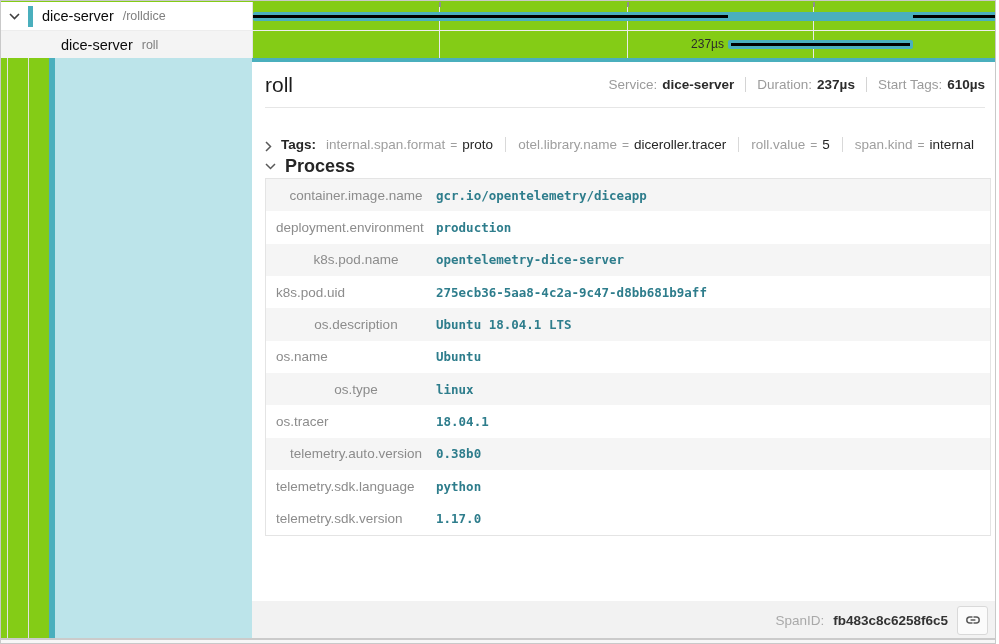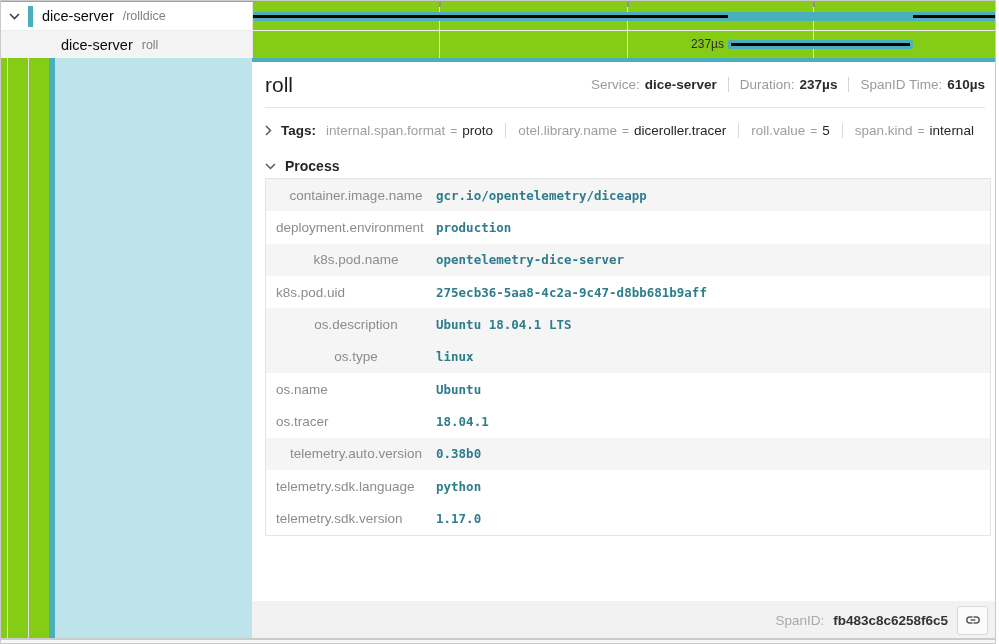--- a/index.html
+++ b/index.html
@@ -58,32 +58,32 @@
   }
   .detail-title { font-size:21px; color:#1c1c1c; font-weight:400; }
   .detail-stats { display:flex; align-items:center; font-size:13.5px; white-space:nowrap; }
   .stat-item { display:flex; align-items:flex-start; }
   .stat-item + .stat-item { border-left:1px solid #d4d4d4; margin-left:11px; padding-left:11px; }
   .stat-label { color:#9b9b9b; }
   .stat-value { color:#2b2b2b; font-weight:700; margin-left:5px; }
 
   .tags-row {
     position:absolute; top:47px; left:13px; right:13px; height:43px;
-    display:flex; align-items:center; font-size:13.5px; cursor:pointer;
+    display:flex; align-items:flex-end; font-size:13.5px; cursor:pointer;
   }
   .accordion-label { font-weight:700; color:#262626; margin:0 10px 0 9px; }
   .tag-item { display:flex; align-items:center; white-space:nowrap; }
   .tag-item + .tag-item { border-left:1px solid #d9d9d9; margin-left:12px; padding-left:12px; }
   .tag-key { color:#9e9e9e; }
   .tag-eq { color:#9e9e9e; font-size:12px; margin:0 5px; }
   .tag-value { color:#262626; }
 
   .process-row {
     position:absolute; top:92px; left:13px; height:24px;
-    display:flex; align-items:center; font-size:14px; cursor:pointer;text-align:center;
+    display:flex; align-items:center; font-size:18px; cursor:pointer;text-align:center;
   }
 
   .kv-table {
     position:absolute; top:116px; left:13px; right:7px;
     border:1px solid #e4e4e4; background:#fff;
   }
   .kv-row { display:flex; align-items:center; height:32.35px; font-size:13.5px; }
   .kv-row.stripe { background:#f5f5f5;text-align:center; }
   .kv-key { width:170px; flex-shrink:0; padding-left:10px; color:#8c8c8c; }
   .kv-value {
@@ -159,21 +159,21 @@
             <span class="stat-label">Service:</span>
             <span class="stat-value">dice-server</span>
           </span>
 
           <span class="stat-item stripe">
             <span class="stat-label">Duration:</span>
             <span class="stat-value">237µs</span>
           </span>
 
           <span class="stat-item">
-            <span class="stat-label">SpanID Time:</span>
+            <span class="stat-label">Start Tags:</span>
             <span class="stat-value">610µs</span>
           </span>
         </span>
     </div>
 
     <div class="tags-row">
       <svg width="7" height="11" viewBox="0 0 7 11">
           <path d="M1 1l4.5 4.5L1 10" fill="none" stroke="#595959" stroke-width="1.5"></path>
         </svg>
       <span class="accordion-label">Tags:</span>
@@ -233,28 +233,28 @@
         <div class="kv-row">
           <span class="kv-key">k8s.pod.uid</span>
           <span class="kv-value">275ecb36-5aa8-4c2a-9c47-d8bb681b9aff</span>
         </div>
 
         <div class="kv-row stripe">
           <span class="kv-key">os.description</span>
           <span class="kv-value">Ubuntu 18.04.1 LTS</span>
         </div>
 
+        <div class="kv-row">
+          <span class="kv-key">os.name</span>
+          <span class="kv-value">Ubuntu</span>
+        </div>
+
         <div class="kv-row stripe">
           <span class="kv-key">os.type</span>
           <span class="kv-value">linux</span>
-        </div>
-
-        <div class="kv-row">
-          <span class="kv-key">os.name</span>
-          <span class="kv-value">Ubuntu</span>
         </div>
 
         <div class="kv-row">
           <span class="kv-key">os.tracer</span>
           <span class="kv-value">18.04.1</span>
         </div>
 
         <div class="kv-row stripe">
           <span class="kv-key">telemetry.auto.version</span>
           <span class="kv-value">0.38b0</span>

